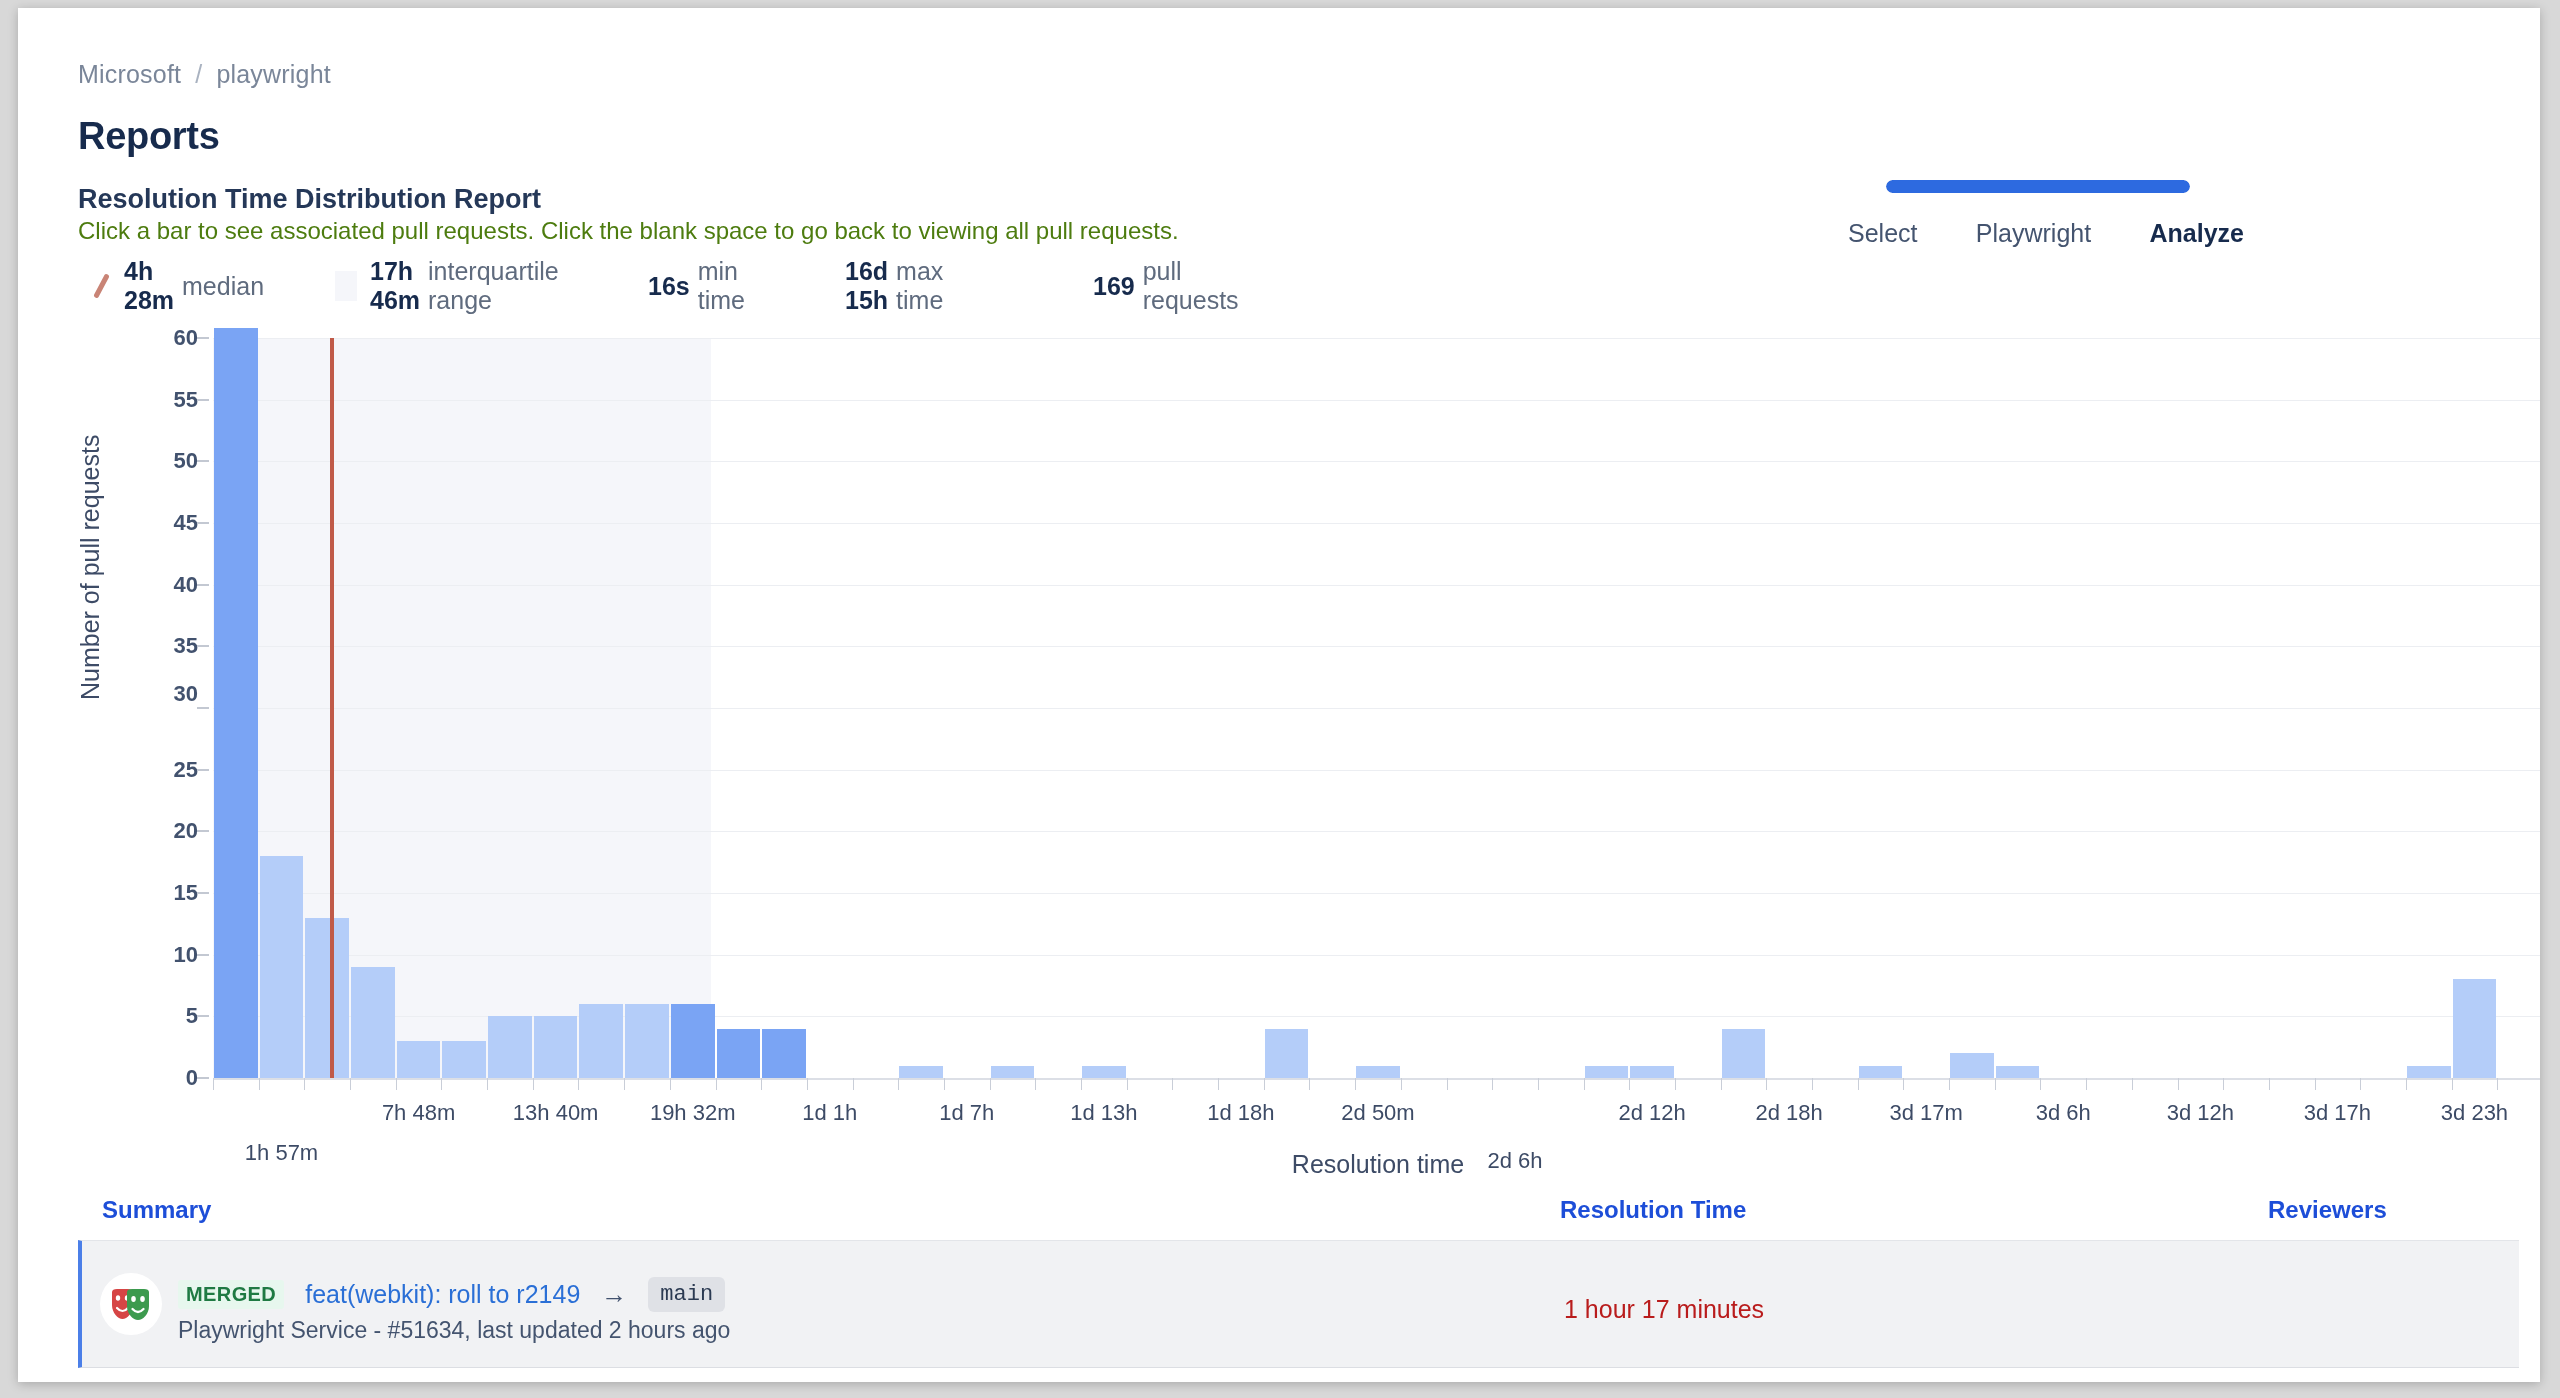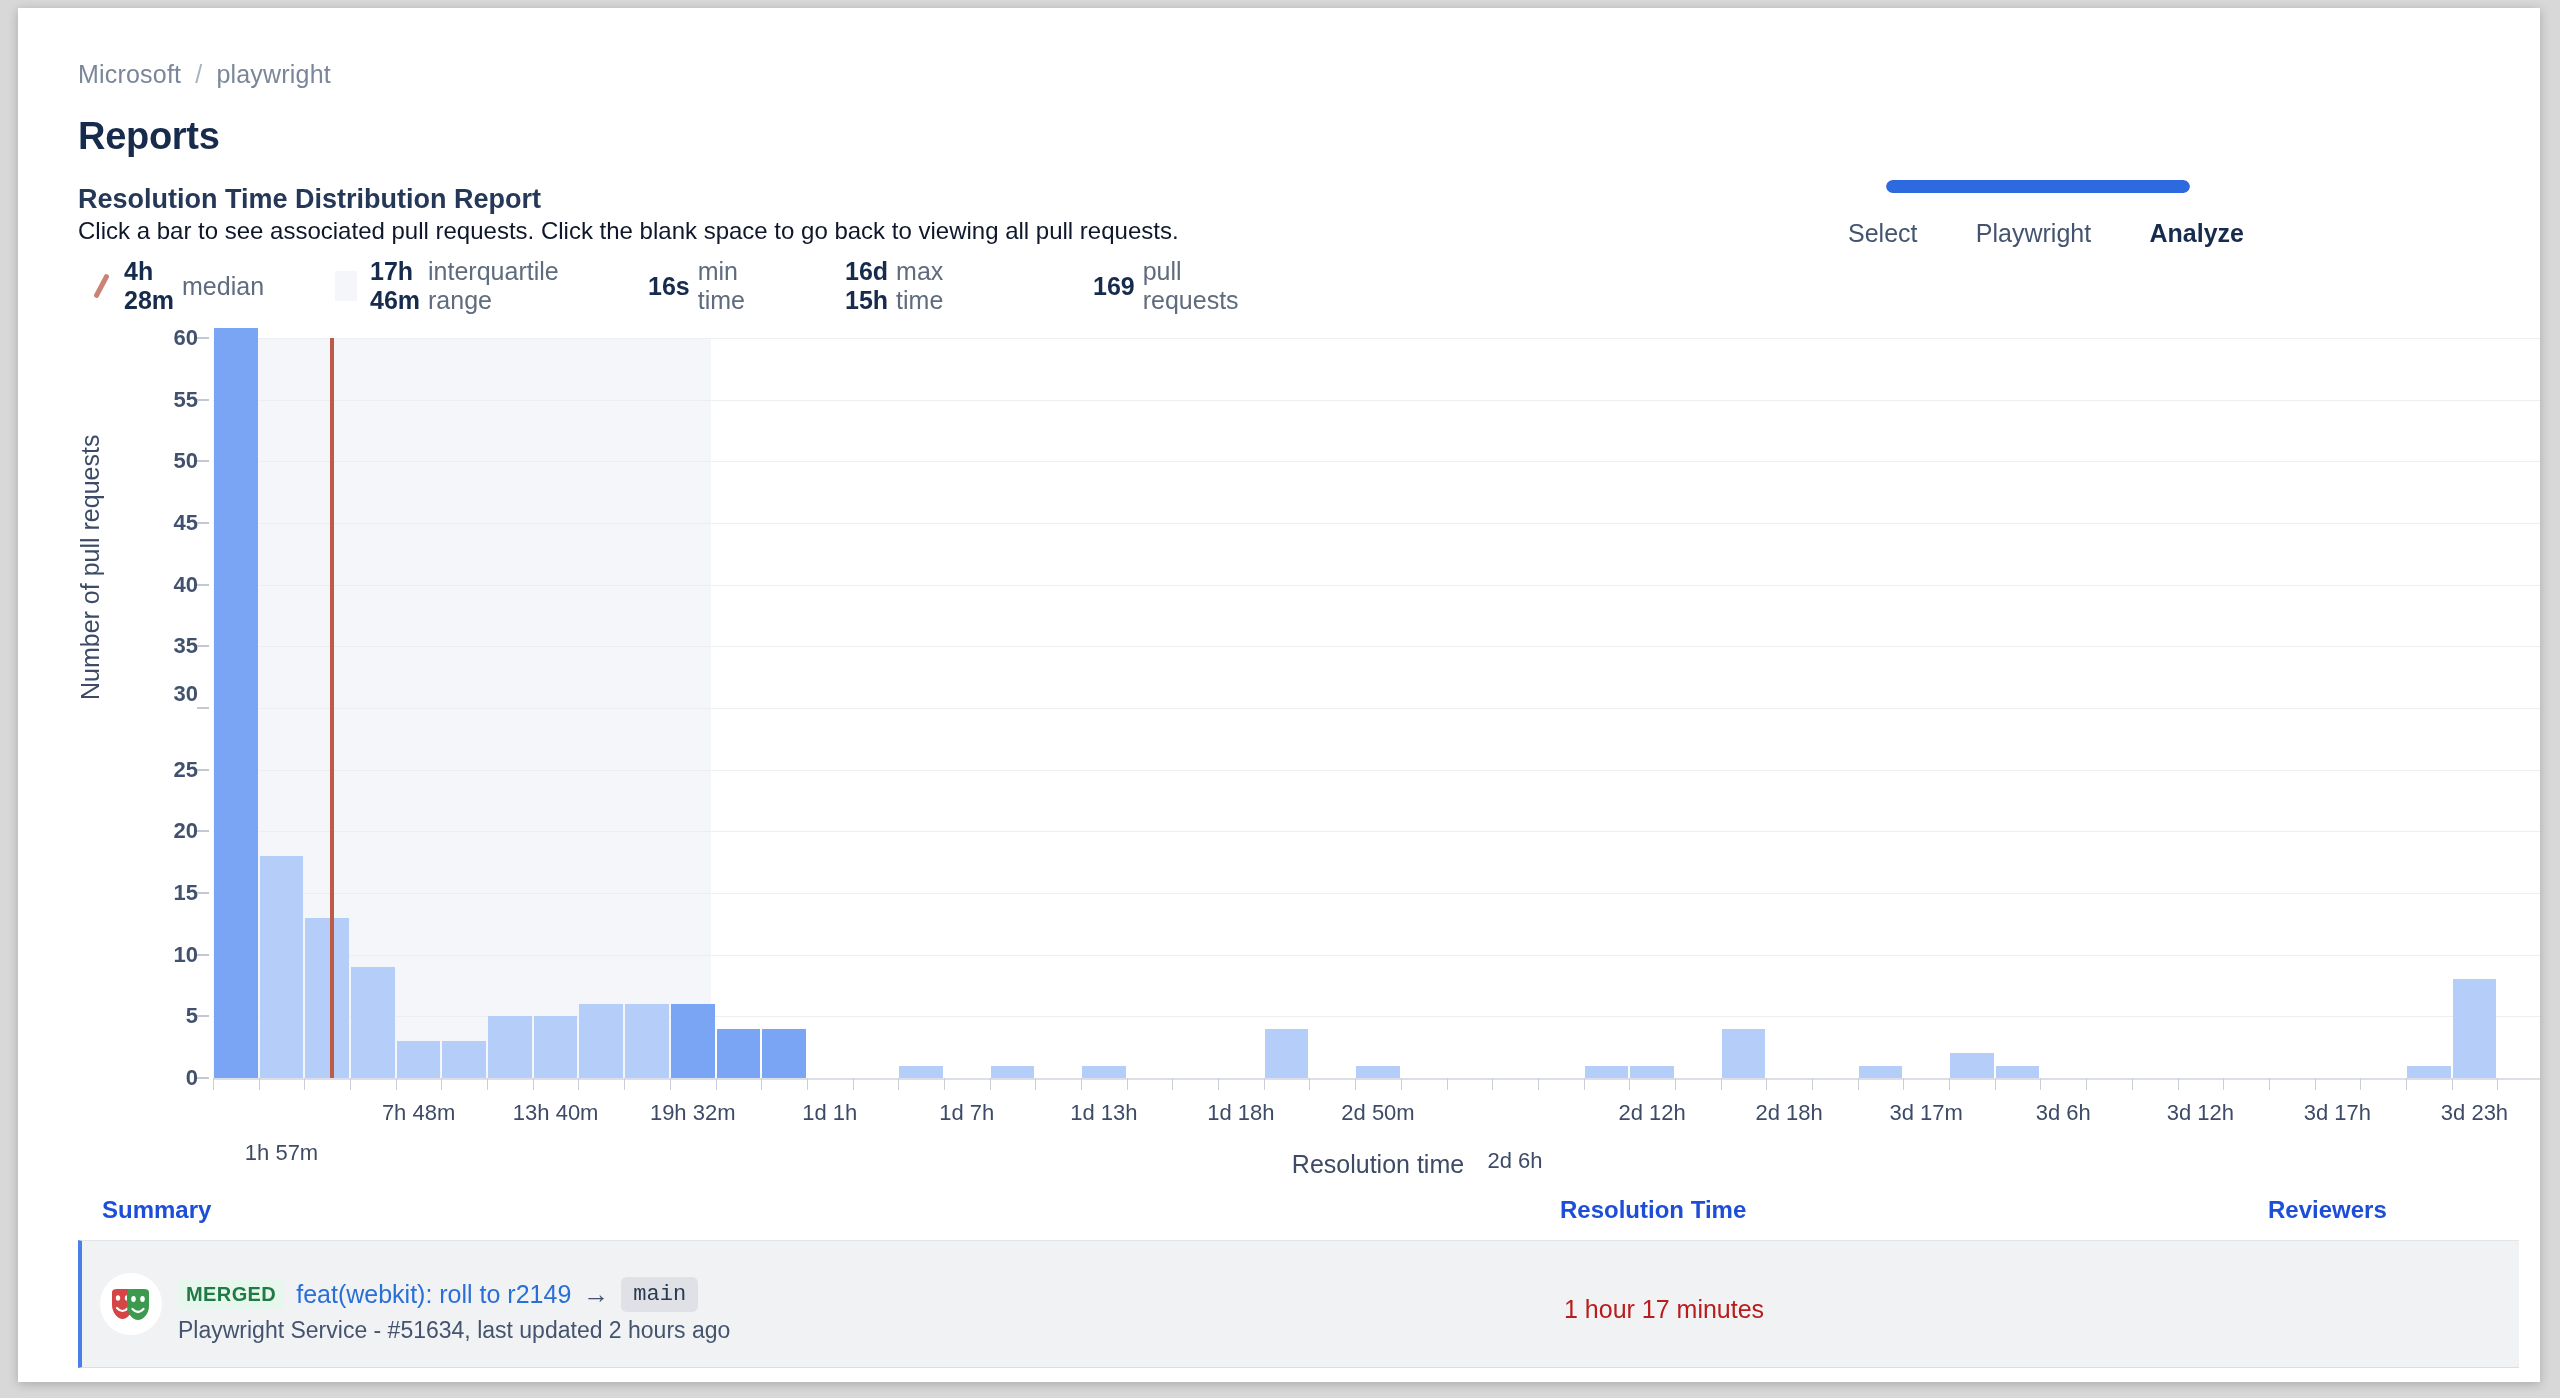--- a/index.html
+++ b/index.html
@@ -33,21 +33,21 @@
     font-size: 38px; font-weight: 700; color: #172b4d; letter-spacing: -.3px;
   }
 
   
   .report-title {
     position: absolute; left: 60px; top: 176px;
     font-size: 27px; font-weight: 700; color: #253858;
   }
   .report-sub {
     position: absolute; left: 60px; top: 209px;
-    font-size: 24px; color: #0f172a;
+    font-size: 24px; color: #4d7c0f;
   }
 
   
   .stepper { position: absolute; left: 1828px; top: 172px; width: 400px; }
   .stepper-track {
     height: 13px; width: 304px; margin-left: 40px;
     border-radius: 7px; background: #e4e7ec; overflow: hidden;
   }
   .stepper-fill { height: 100%; width: 100%; border-radius: 7px; }
   .stepper-labels {
@@ -122,21 +122,21 @@
     border-left: 4px solid #4b7fe8;
   }
   .avatar {
     position: absolute; left: 20px; top: 34px; width: 58px; height: 58px;
     border-radius: 50%; background: #ffffff;
     display: flex; align-items: center; justify-content: center;
     box-shadow: 0 0 0 2px #ffffff;
   }
   .pr-line1 {
     position: absolute; left: 96px; top: 36px;
-    display: flex; align-items: center; gap: 12px;
+    display: flex; align-items: center; gap: 21px;
     font-size: 25px; white-space: nowrap;
   }
   .badge-merged {
     font-size: 20px; font-weight: 700; color: #1f7a43;
     background: #e7f7ee; padding: 3px 8px; border-radius: 3px; letter-spacing: .4px;
   }
   .pr-link { color: #2a6fd6; }
   .arrow-glyph { color: #42526e; font-size: 26px; }
   .branch-chip {
     font-family: "Liberation Mono", monospace; font-size: 22px; color: #2b3a52;

